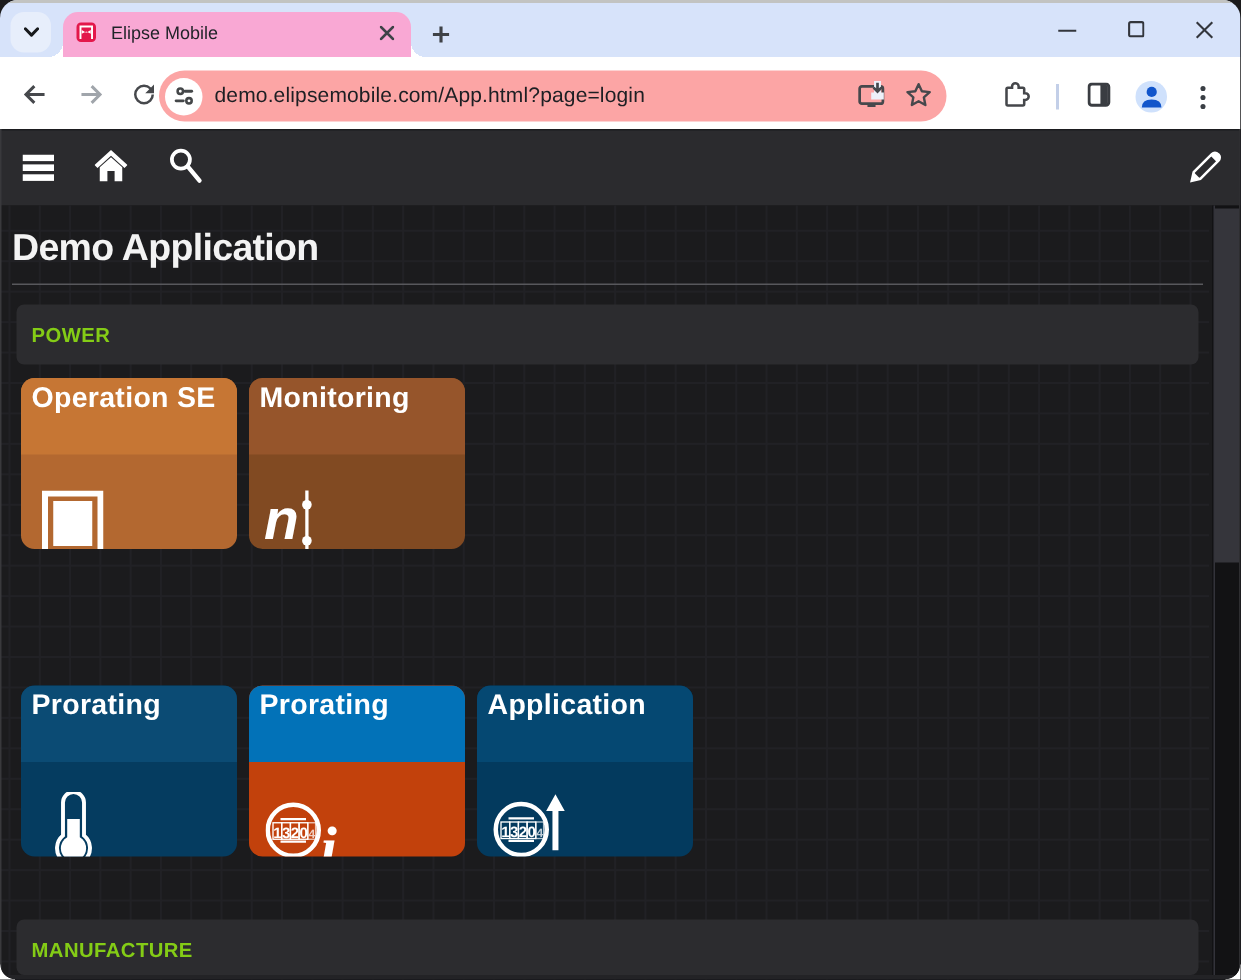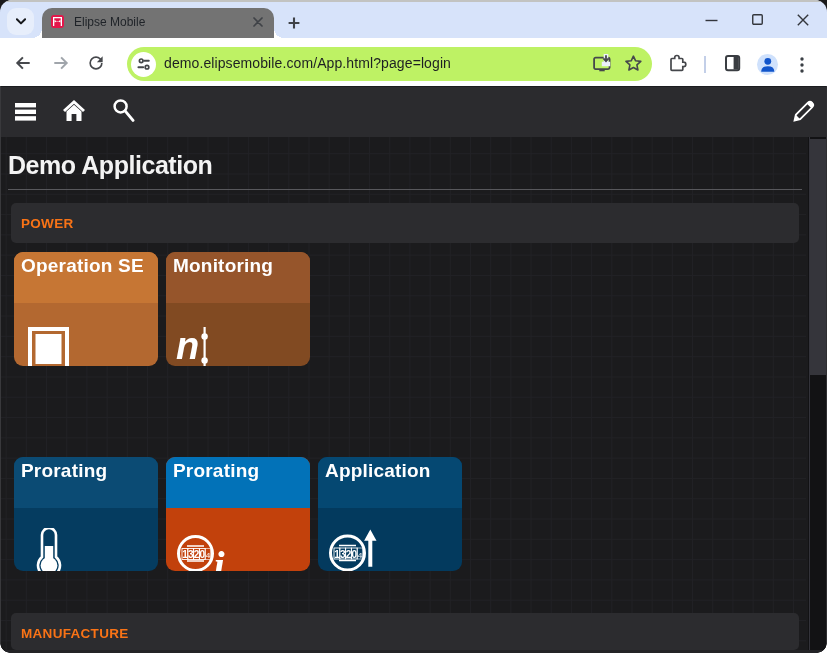--- a/index.html
+++ b/index.html
@@ -4,43 +4,43 @@
 <style>
 * { margin:0; padding:0; box-sizing:border-box; }
 html,body { width:827px; height:653px; background:#1a1a1c; overflow:hidden;
   font-family:"Liberation Sans", sans-serif; }
 #win { position:absolute; left:0; top:0; width:827px; height:653px;
   border-radius:12px 12px 10px 10px; overflow:hidden; background:#1b1b1d; }
 
 #titlebar { position:absolute; left:0; top:0; width:827px; height:38px; background:#d7e3fa; }
 #titlebar:before { content:""; position:absolute; left:0; top:0; width:827px; height:1.5px; background:#c2c3c1; }
 #tsearch { position:absolute; left:7px; top:7.5px; width:27px; height:27px; border-radius:9px; background:#e7eefb; }
-#tab { position:absolute; left:42px; top:8px; width:232px; height:30px; background:#737373; border-radius:10px 10px 0 0; }
+#tab { position:absolute; left:42px; top:8px; width:232px; height:30px; background:#f9a8d4; border-radius:10px 10px 0 0; }
 #tab:before { content:""; position:absolute; left:-10px; top:20px; width:10px; height:10px;
   background:radial-gradient(circle at 0 0, transparent 10px, #fff 10px); }
 #tab:after { content:""; position:absolute; right:-10px; top:20px; width:10px; height:10px;
   background:radial-gradient(circle at 10px 0, transparent 10px, #fff 10px); }
 #favicon { position:absolute; left:9px; top:7px; width:13px; height:13px; border-radius:3px; background:#e3174b; }
 #tabtitle { position:absolute; left:32px; top:7px; font-size:12px; color:#1f2328; white-space:nowrap; }
 
 #toolbar { position:absolute; left:0; top:38px; width:827px; height:48px; background:#fff; }
-#omnibox { position:absolute; left:127px; top:9px; width:525px; height:34px; border-radius:17px; background:#bef264;text-align:right; }
+#omnibox { position:absolute; left:106px; top:9px; width:525px; height:34px; border-radius:17px; background:#fca5a5;text-align:right; }
 #chip { position:absolute; left:3.5px; top:4.5px; width:25px; height:25px; border-radius:50%; background:#fff; }
 #url { position:absolute; left:37px; top:8px; font-size:14px; color:#1d1f23; white-space:nowrap; letter-spacing:0.1px; }
 
 #appbar { position:absolute; left:0; top:86px; width:827px; height:51px; background:#2b2b2e; border-top:1px solid #1b1c1f; }
 
 #content { position:absolute; left:0; top:137px; width:810px; height:516px; background:#1b1b1d; }
 #grid { position:absolute; left:0; top:0; width:806px; height:516px;
   background-image:linear-gradient(to right,#212125 1px,transparent 1px),linear-gradient(to bottom,#212125 1px,transparent 1px);
   background-size:20.2px 20.3px; background-position:5.7px 16.2px; }
 h1 { position:absolute; left:8px; top:14px; font-size:25px; font-weight:bold; color:#f3f3f3; letter-spacing:-0.45px; }
 #hr { position:absolute; left:8px; top:51.5px; width:794px; height:1px; background:#58585c; }
 .secbar { position:absolute; left:11px; width:788px; height:40px; background:#2c2c2f; border-radius:5px; }
-.secbar span { position:absolute; left:10px; top:13px; font-size:13.5px; font-weight:bold; color:#f97316; letter-spacing:0.3px; }
+.secbar span { position:absolute; left:10px; top:13px; font-size:13.5px; font-weight:bold; color:#84cc16; letter-spacing:0.3px; }
 .tile { position:absolute; width:144px; height:114px; border-radius:9px; overflow:hidden; }
 .tile .hd { position:absolute; left:0; top:0; width:100%; height:51px; padding:2.5px 0 0 7px;
   font-size:19px; font-weight:bold; color:#fff; letter-spacing:0.2px; }
 
 #sbtrack { position:absolute; left:808px; top:137px; width:19px; height:516px; background:#121214; }
 #sbthumb { position:absolute; left:2px; top:2px; width:15.5px; height:236px; background:#35353b; }
 .abs { position:absolute; }
 </style>
 </head>
 <body>

